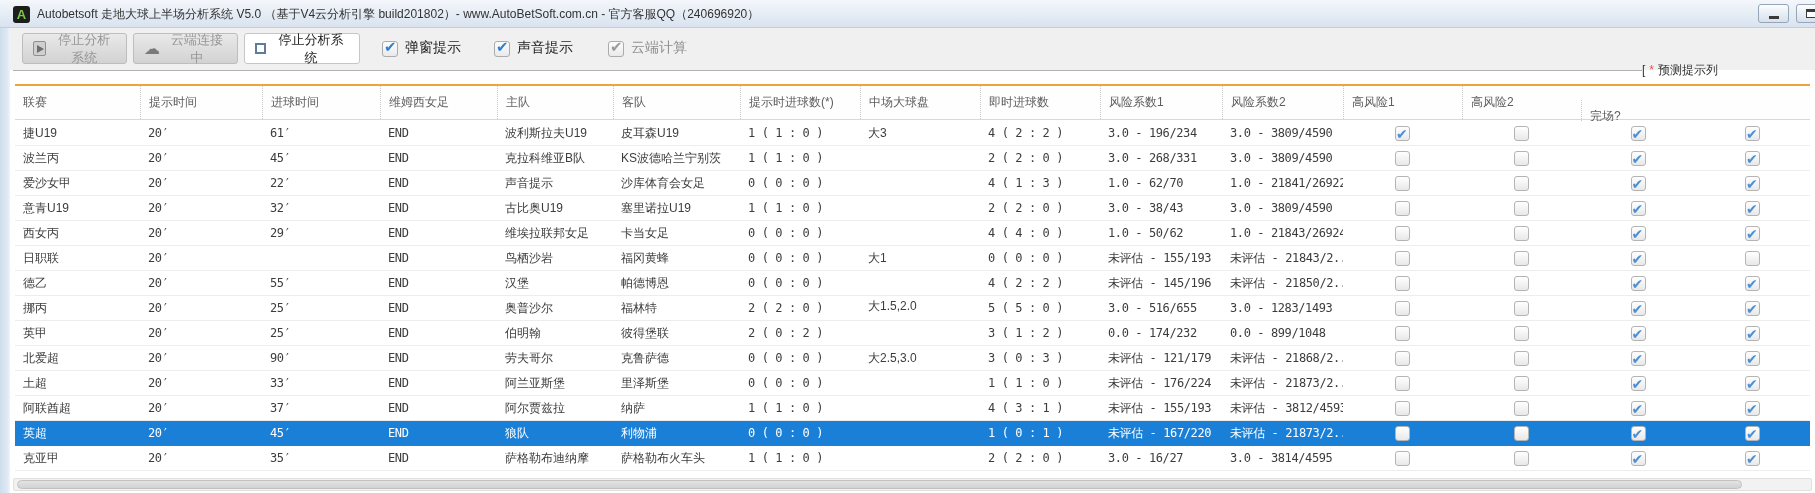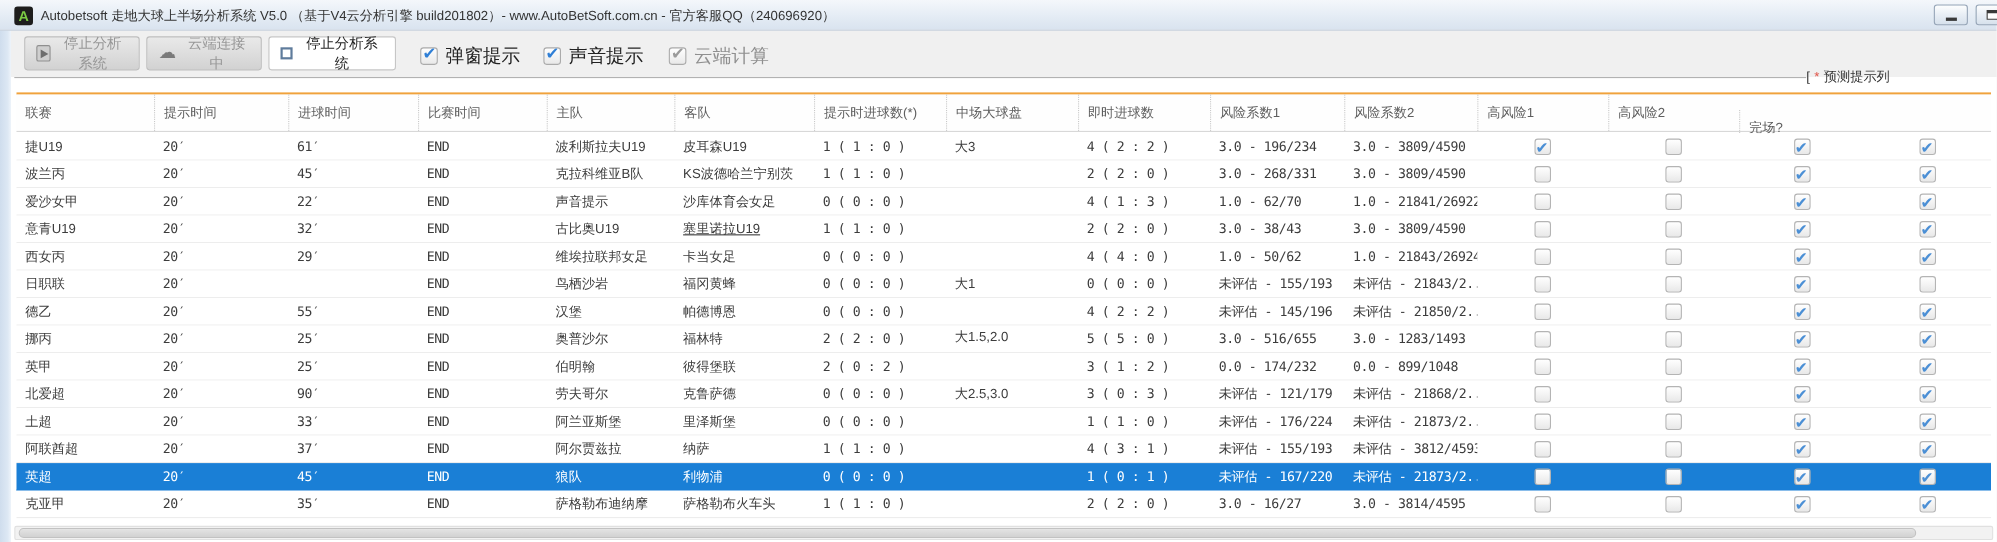--- a/index.html
+++ b/index.html
@@ -29,22 +29,22 @@
     display:flex; align-items:center; gap:7px; padding:0 10px; cursor:default;
     font-family:inherit; }
   .tbtn.dis { background:linear-gradient(#e9e9e9,#d2d2d2); border:1px solid #bdbdbd; color:#969696; }
   .tbtn.act { background:#fff; border:1px solid #c6c6c6; color:#1e1e1e; }
   .ic-play { width:15px; height:15px; border:1px solid #8f8f8f; border-radius:2px;
     background:#cfcfcf; display:inline-flex; align-items:center; justify-content:center; }
   .ic-play i { width:0; height:0; border-left:7px solid #6e6e6e;
     border-top:4px solid transparent; border-bottom:4px solid transparent; margin-left:2px; }
   .ic-cloud { font-size:16px; color:#7a7a7a; line-height:15px; }
   .ic-stop { width:11px; height:11px; border:2px solid #5f7c9c; background:#fff; }
-  .tb-check { position:absolute; top:11px; display:flex; align-items:center; gap:7px;
-    font-size:17px; color:#222; }
+  .tb-check { position:absolute; top:11px; display:flex; align-items:flex-end; gap:7px;
+    font-size:14px; color:#222; }
   .cb { position:relative; width:16px; height:16px; border:1px solid #ababab; border-radius:3px;
     background:linear-gradient(#fefefe,#e9e9e9); }
   .cb.on::after { content:"✔"; position:absolute; top:-4px; left:1px; font-size:15px;
     font-weight:bold; color:#2f7fd6; }
   .cb.on.dis::after { color:#9b9b9b; }
   .lbl-dis { color:#8f8f8f; }
 
   
   .panel { position:absolute; left:10px; right:0; top:70px; bottom:0; background:#fff; }
   .panel-line { position:absolute; left:3px; top:0; width:1629px; height:1px; background:#b2b2b2; }
@@ -135,21 +135,21 @@
     <div class="panel-line"></div>
     <div class="legend">
       <span>[</span><span class="star">*</span><span>预测提示列</span>
     </div>
 
     <div class="grid-topline"></div>
     <div class="grid-header">
         <div class="hcell" style="width: 125px;">联赛</div>
         <div class="hcell" style="width: 122px;">提示时间</div>
         <div class="hcell" style="width: 118px;">进球时间</div>
-        <div class="hcell" style="width: 117px;">比赛时间</div>
+        <div class="hcell" style="width: 117px;">维姆西女足</div>
         <div class="hcell" style="width: 116px;">主队</div>
         <div class="hcell" style="width: 127px;">客队</div>
         <div class="hcell" style="width: 120px;">提示时进球数(*)</div>
         <div class="hcell" style="width: 120px;">中场大球盘</div>
         <div class="hcell" style="width: 120px;">即时进球数</div>
         <div class="hcell" style="width: 122px;">风险系数1</div>
         <div class="hcell" style="width: 121px;">风险系数2</div>
         <div class="hcell" style="width: 119px;">高风险1</div>
         <div class="hcell" style="width: 119px;">高风险2</div>
         <div class="hcell" style="width: 114px; margin-top: 27px;">完场?</div>
@@ -229,21 +229,21 @@
           <div class="tcell ccell" style="width: 115px;">
             <span class="gcheck on"></span>
           </div>
         </div>
         <div class="trow">
           <div class="tcell" style="width: 125px;">意青U19</div>
           <div class="tcell mono" style="width: 122px;">20′</div>
           <div class="tcell mono" style="width: 118px;">32′</div>
           <div class="tcell mono" style="width: 117px;">END</div>
           <div class="tcell" style="width: 116px;">古比奥U19</div>
-          <div class="tcell" style="width: 127px; text-decoration: underline;">塞里诺拉U19</div>
+          <div class="tcell" style="width: 127px;">塞里诺拉U19</div>
           <div class="tcell mono" style="width: 120px;">1 ( 1 : 0 )</div>
           <div class="tcell" style="width: 120px;"></div>
           <div class="tcell mono" style="width: 120px;">2 ( 2 : 0 )</div>
           <div class="tcell mono" style="width: 122px;">3.0 - 38/43</div>
           <div class="tcell mono" style="width: 121px;">3.0 - 3809/4590</div>
           <div class="tcell ccell" style="width: 119px;">
             <span class="gcheck"></span>
           </div>
           <div class="tcell ccell" style="width: 119px;">
             <span class="gcheck"></span>

